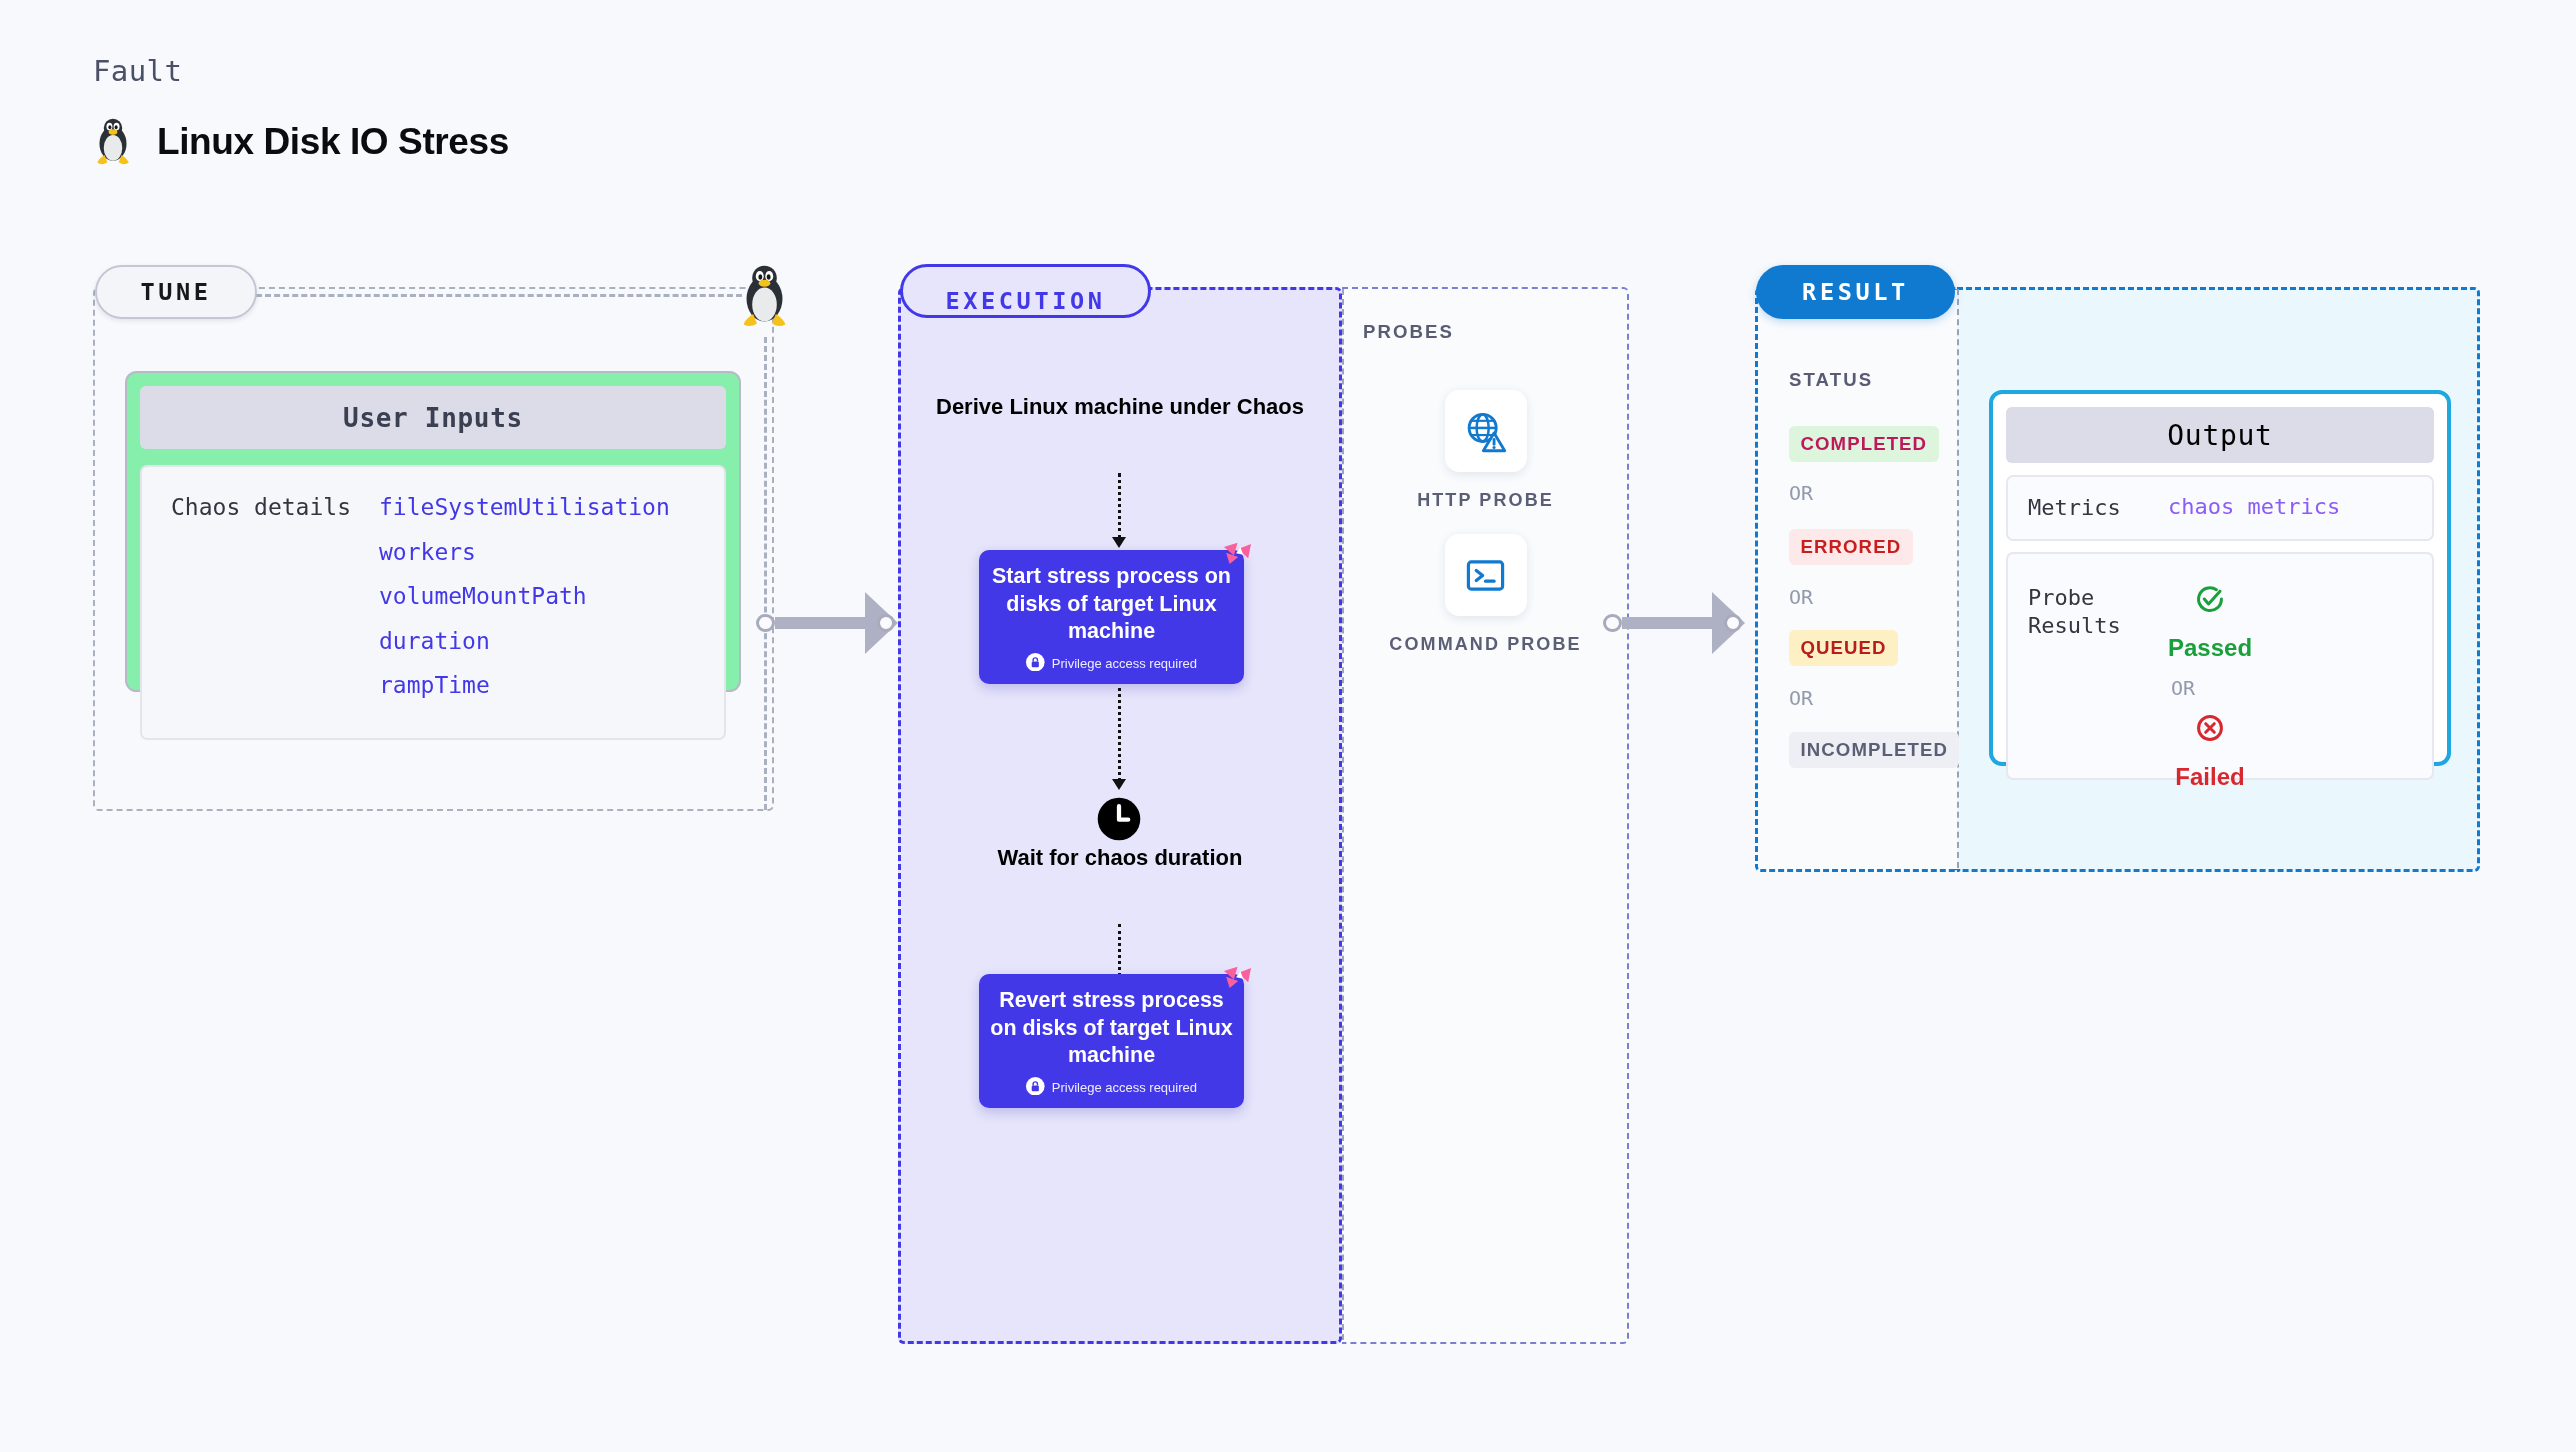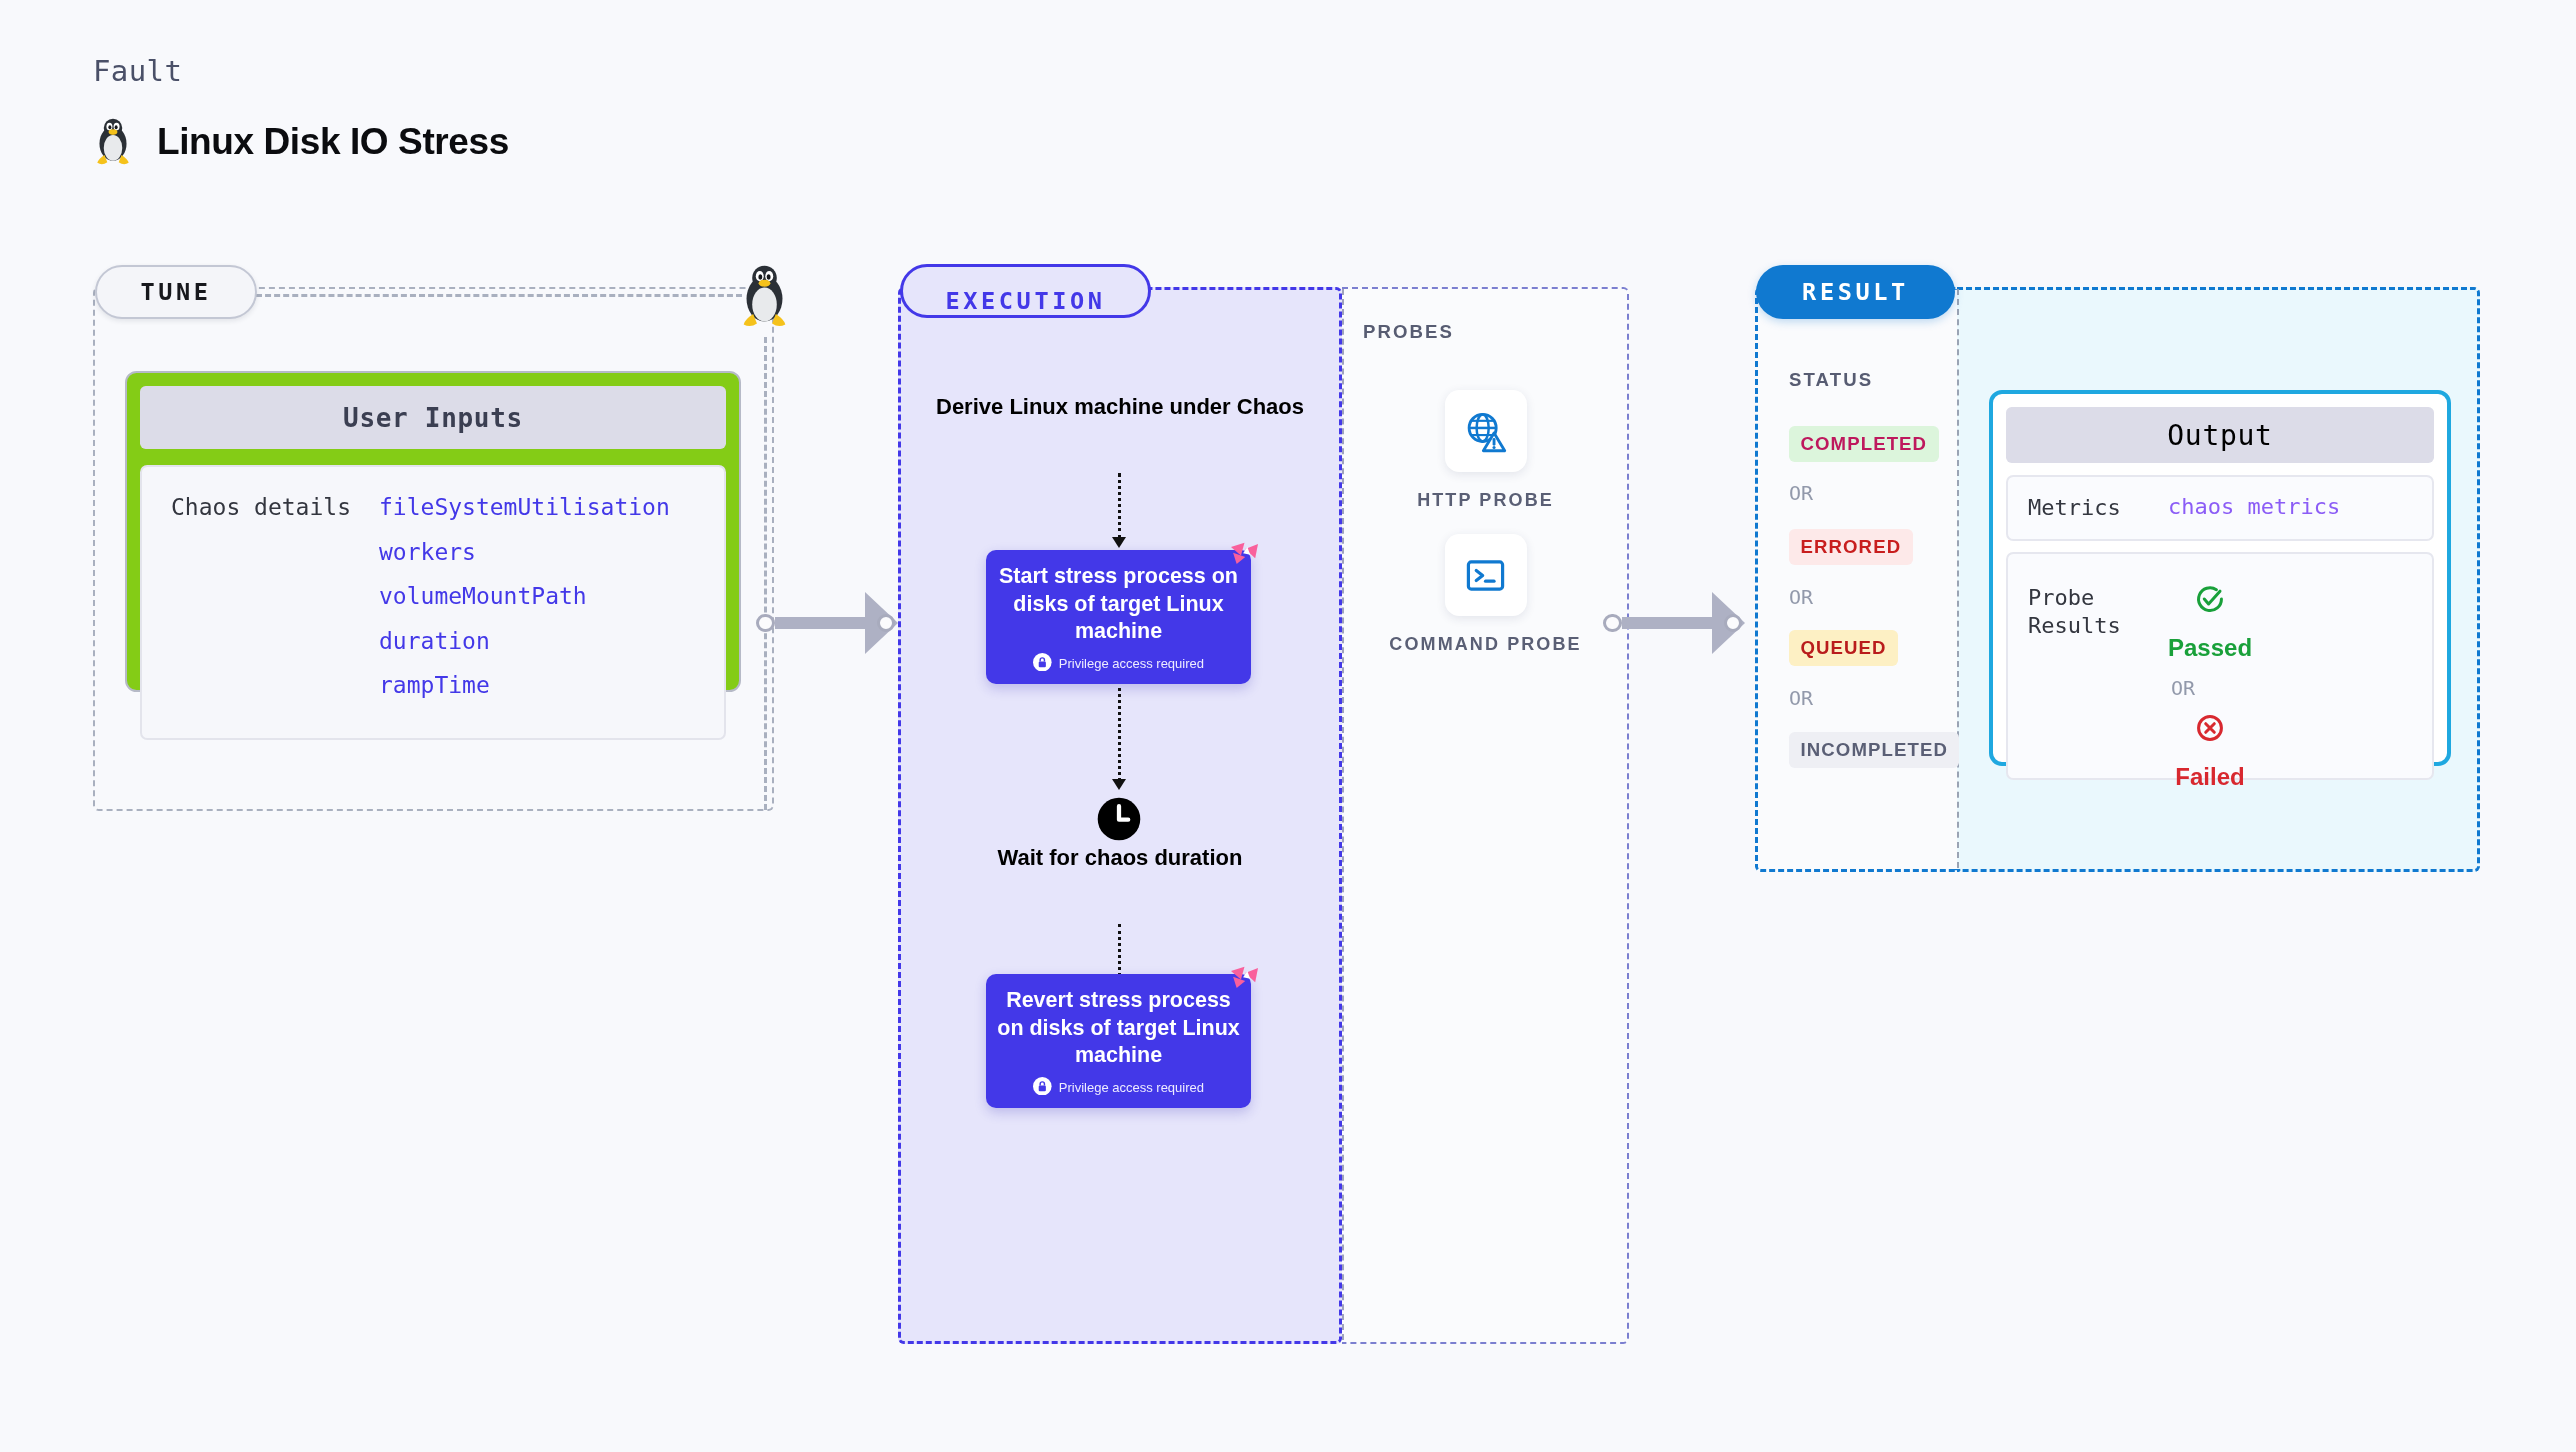--- a/index.html
+++ b/index.html
@@ -29,21 +29,21 @@
   #tune-chip{left:95px;top:265px;width:162px;height:54px;border:2.9px solid #c3c7d4;
     background:#f4f5f9;border-radius:29px;display:flex;align-items:center;justify-content:center;
     box-sizing:border-box;box-shadow:0 2.1px 5.7px rgba(30,35,60,.10);}
   #tune-chip span{font-family:"DejaVu Sans Mono","Liberation Mono",monospace;
     font-size:23.6px;font-weight:bold;letter-spacing:3.6px;color:#17181d;}
   #tune-dash-line{left:256px;top:294px;width:486px;height:0;border-top:3.6px dashed #a9b0bf;}
   #tune-penguin{left:738px;top:264px;}
   #tune-vert-line{left:764px;top:337px;width:0;height:473px;border-left:3.6px dashed #a9b0bf;}
 
   #user-inputs-card{left:125px;top:371px;width:616px;height:321px;
-    border:2.9px solid #b6bac7;border-radius:11.5px;background:#84cc16;box-sizing:border-box;
+    border:2.9px solid #b6bac7;border-radius:11.5px;background:#86efac;box-sizing:border-box;
     padding:13px;}
   #user-inputs-header{height:63px;background:#dcdce8;border-radius:5.7px;
     display:flex;align-items:center;justify-content:center;}
   #user-inputs-header span{font-family:"DejaVu Sans Mono","Liberation Mono",monospace;
     font-size:26px;font-weight:bold;color:#3b3f52;letter-spacing:0.7px;}
   #chaos-details-box{margin-top:16px;height:275px;border:2.1px solid #e3e4ec;border-radius:7.2px;
     background:#f6f7fb;box-sizing:border-box;display:flex;padding:27px 0 0 29px;}
   #chaos-details-label{font-family:"DejaVu Sans Mono","Liberation Mono",monospace;
     font-size:23px;color:#33363f;width:208px;flex:none;}
   #chaos-details-values{display:flex;flex-direction:column;gap:18.6px;}
@@ -74,21 +74,21 @@
 
   #derive-text{left:898px;top:394px;width:444px;text-align:center;
     font-size:22px;font-weight:bold;color:#000;line-height:1.22;}
 
   .arrow-dotted{position:absolute;width:0;border-left:3.6px dotted #111;}
   .arrow-tip{position:absolute;width:0;height:0;border-left:7.9px solid transparent;
     border-right:7.9px solid transparent;border-top:11.5px solid #111;}
 
   .step-card{position:absolute;background:#4338e8;border-radius:10px;color:#fff;
     text-align:center;box-sizing:border-box;box-shadow:0 4.3px 11.5px rgba(50,40,180,.22);
-    padding:13px 10px 10px;margin-left:7px;}
+    padding:13px 10px 10px;}
   .step-card .title{font-size:21.5px;font-weight:bold;line-height:1.28;}
   .step-card .priv{display:flex;align-items:center;justify-content:center;gap:7.2px;margin-top:7.2px;}
   .step-card .priv span{font-size:13px;color:#eeecff;}
   .litmus-badge{position:absolute;right:-11.5px;top:-13px;}
 
   #wait-clock{left:1097px;top:797px;}
   #wait-text{left:898px;top:845px;width:444px;text-align:center;
     font-size:22px;font-weight:bold;color:#000;line-height:1.22;}
 
   #probes-title{left:1363px;top:321px;font-size:18.6px;font-weight:bold;

